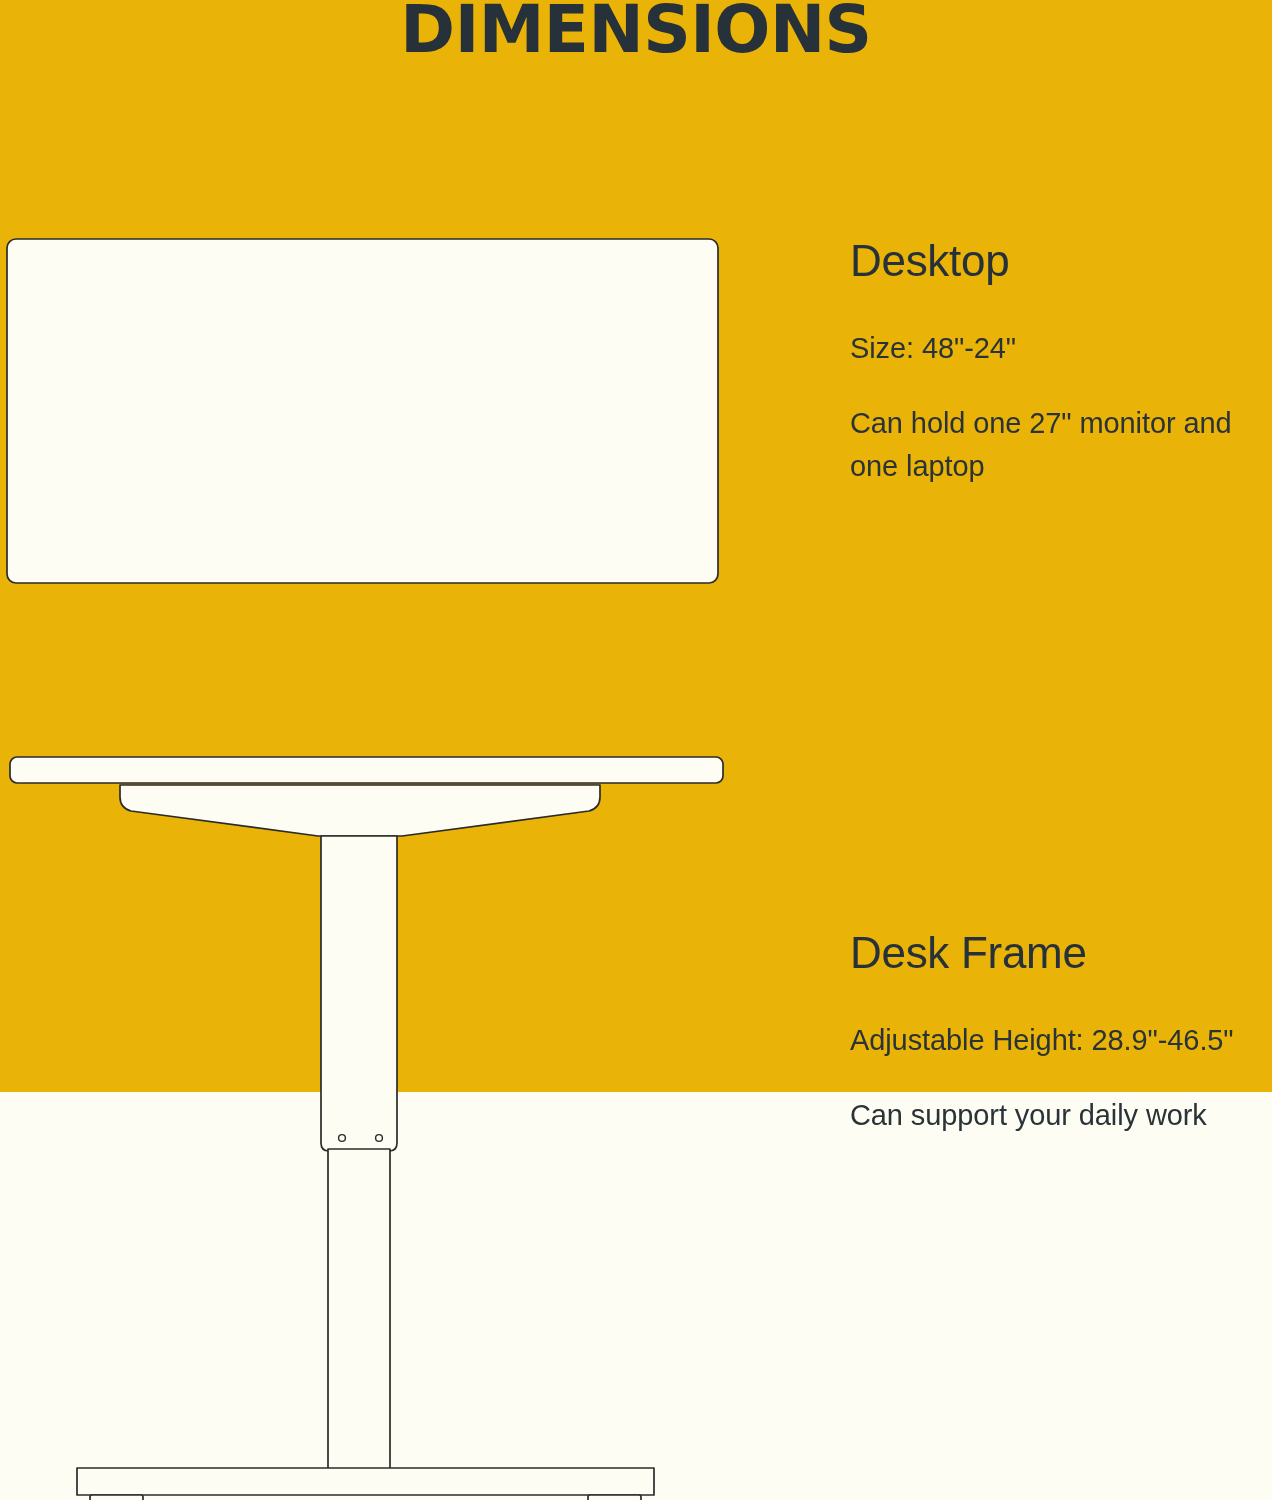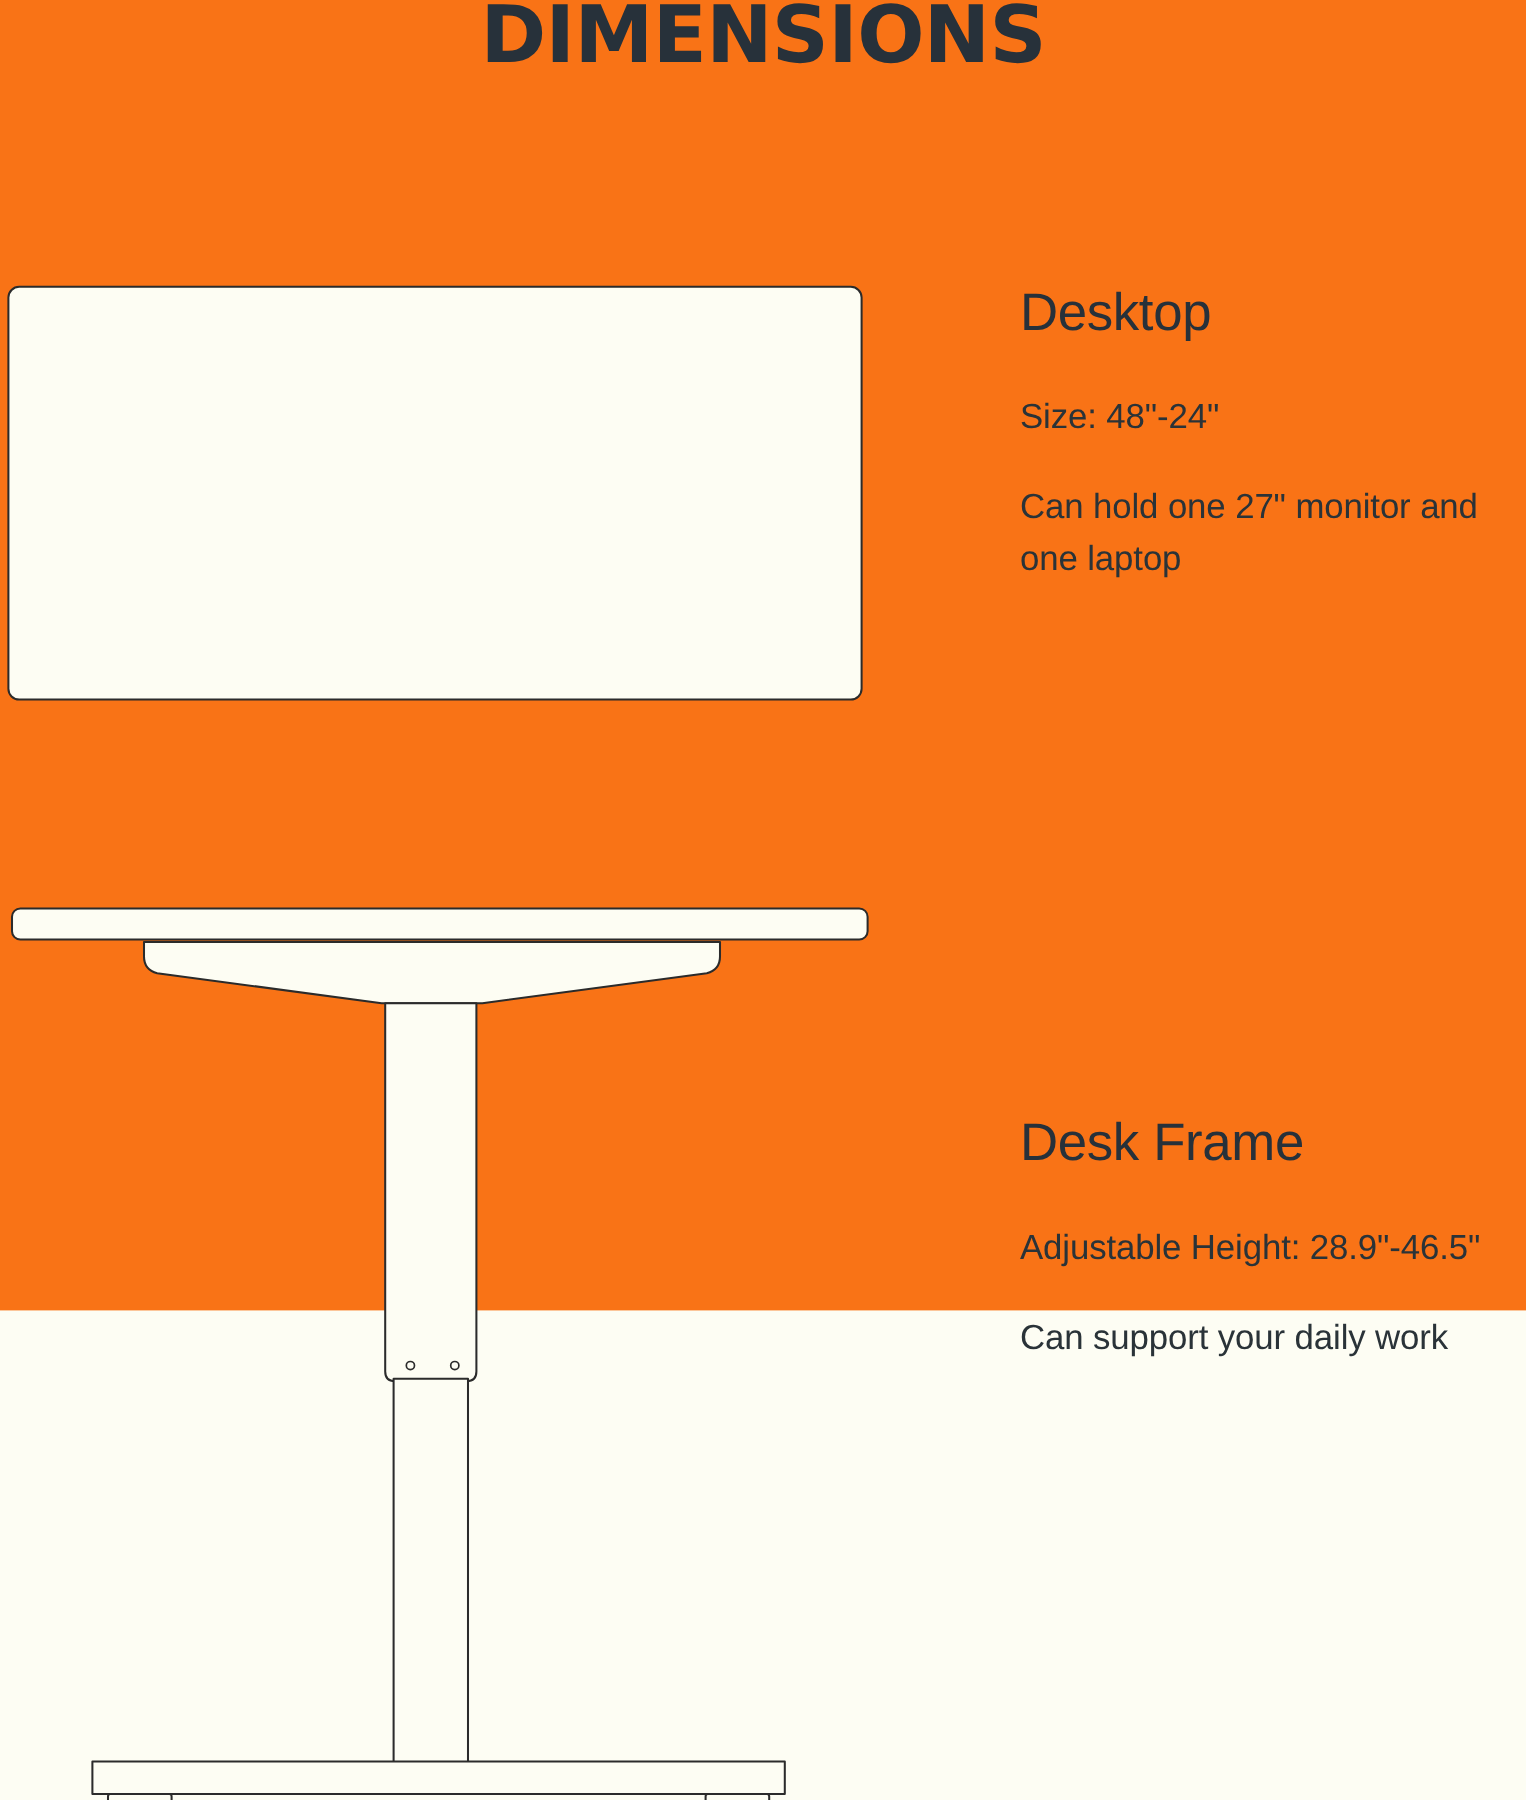--- a/index.html
+++ b/index.html
@@ -15,21 +15,21 @@
     font-family: "Liberation Sans", sans-serif;
     color: #262F33;
     position: relative;
     overflow: hidden;
   }
 
   #page {
     position: relative;
     width: 1272px;
     height: 1092px;
-    background: #f97316;
+    background: #eab308;
   }
 
   
   #page-title {
     position: absolute;
     left: 0;
     top: -6px;
     width: 1272px;
     text-align: center;
     font-size: 66px;

